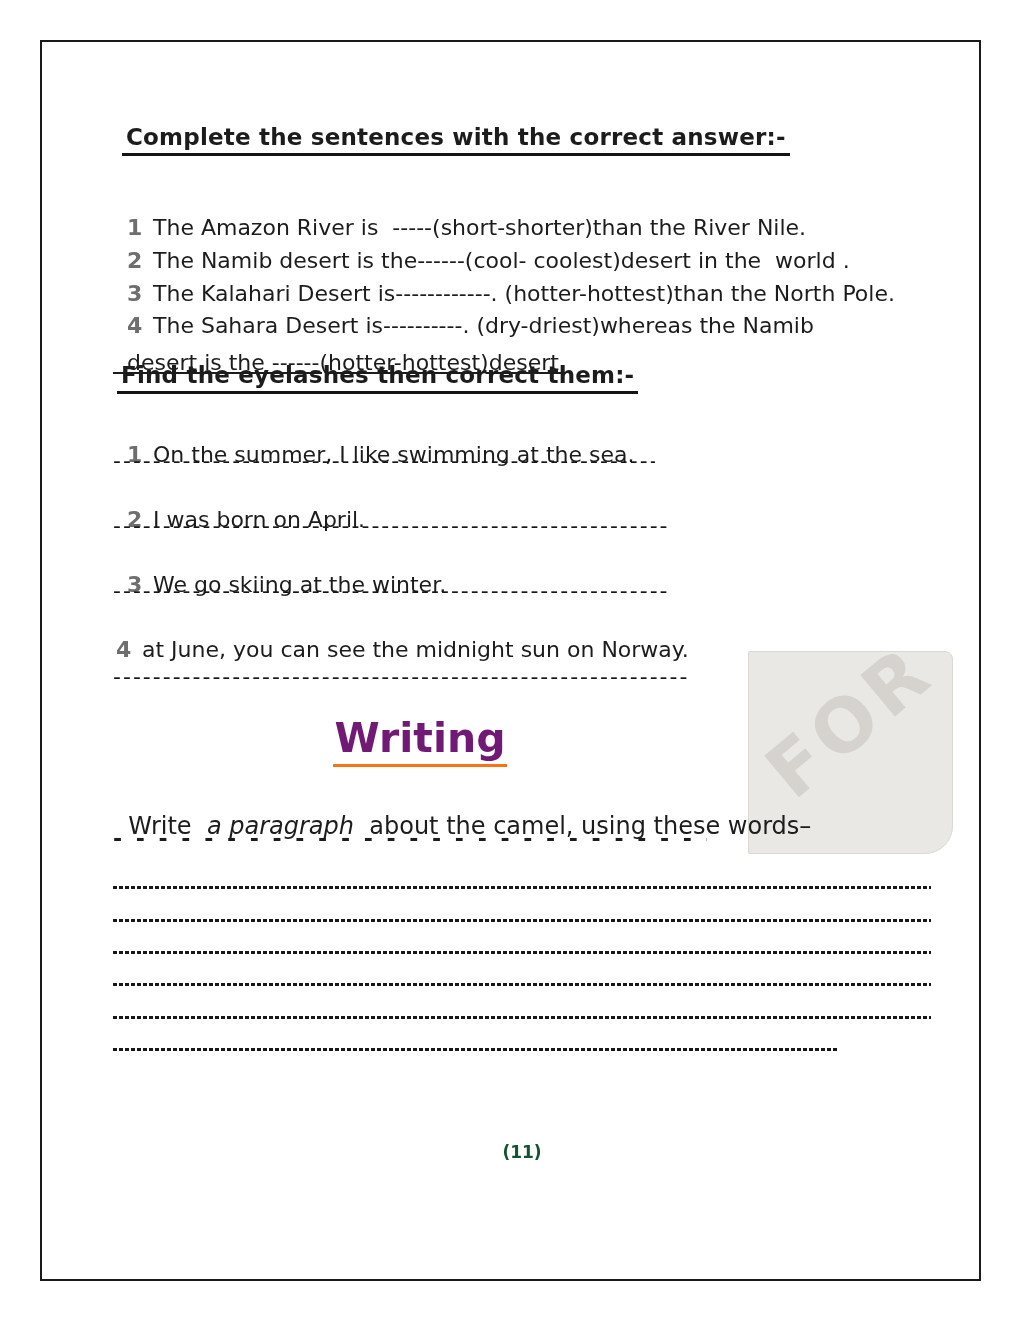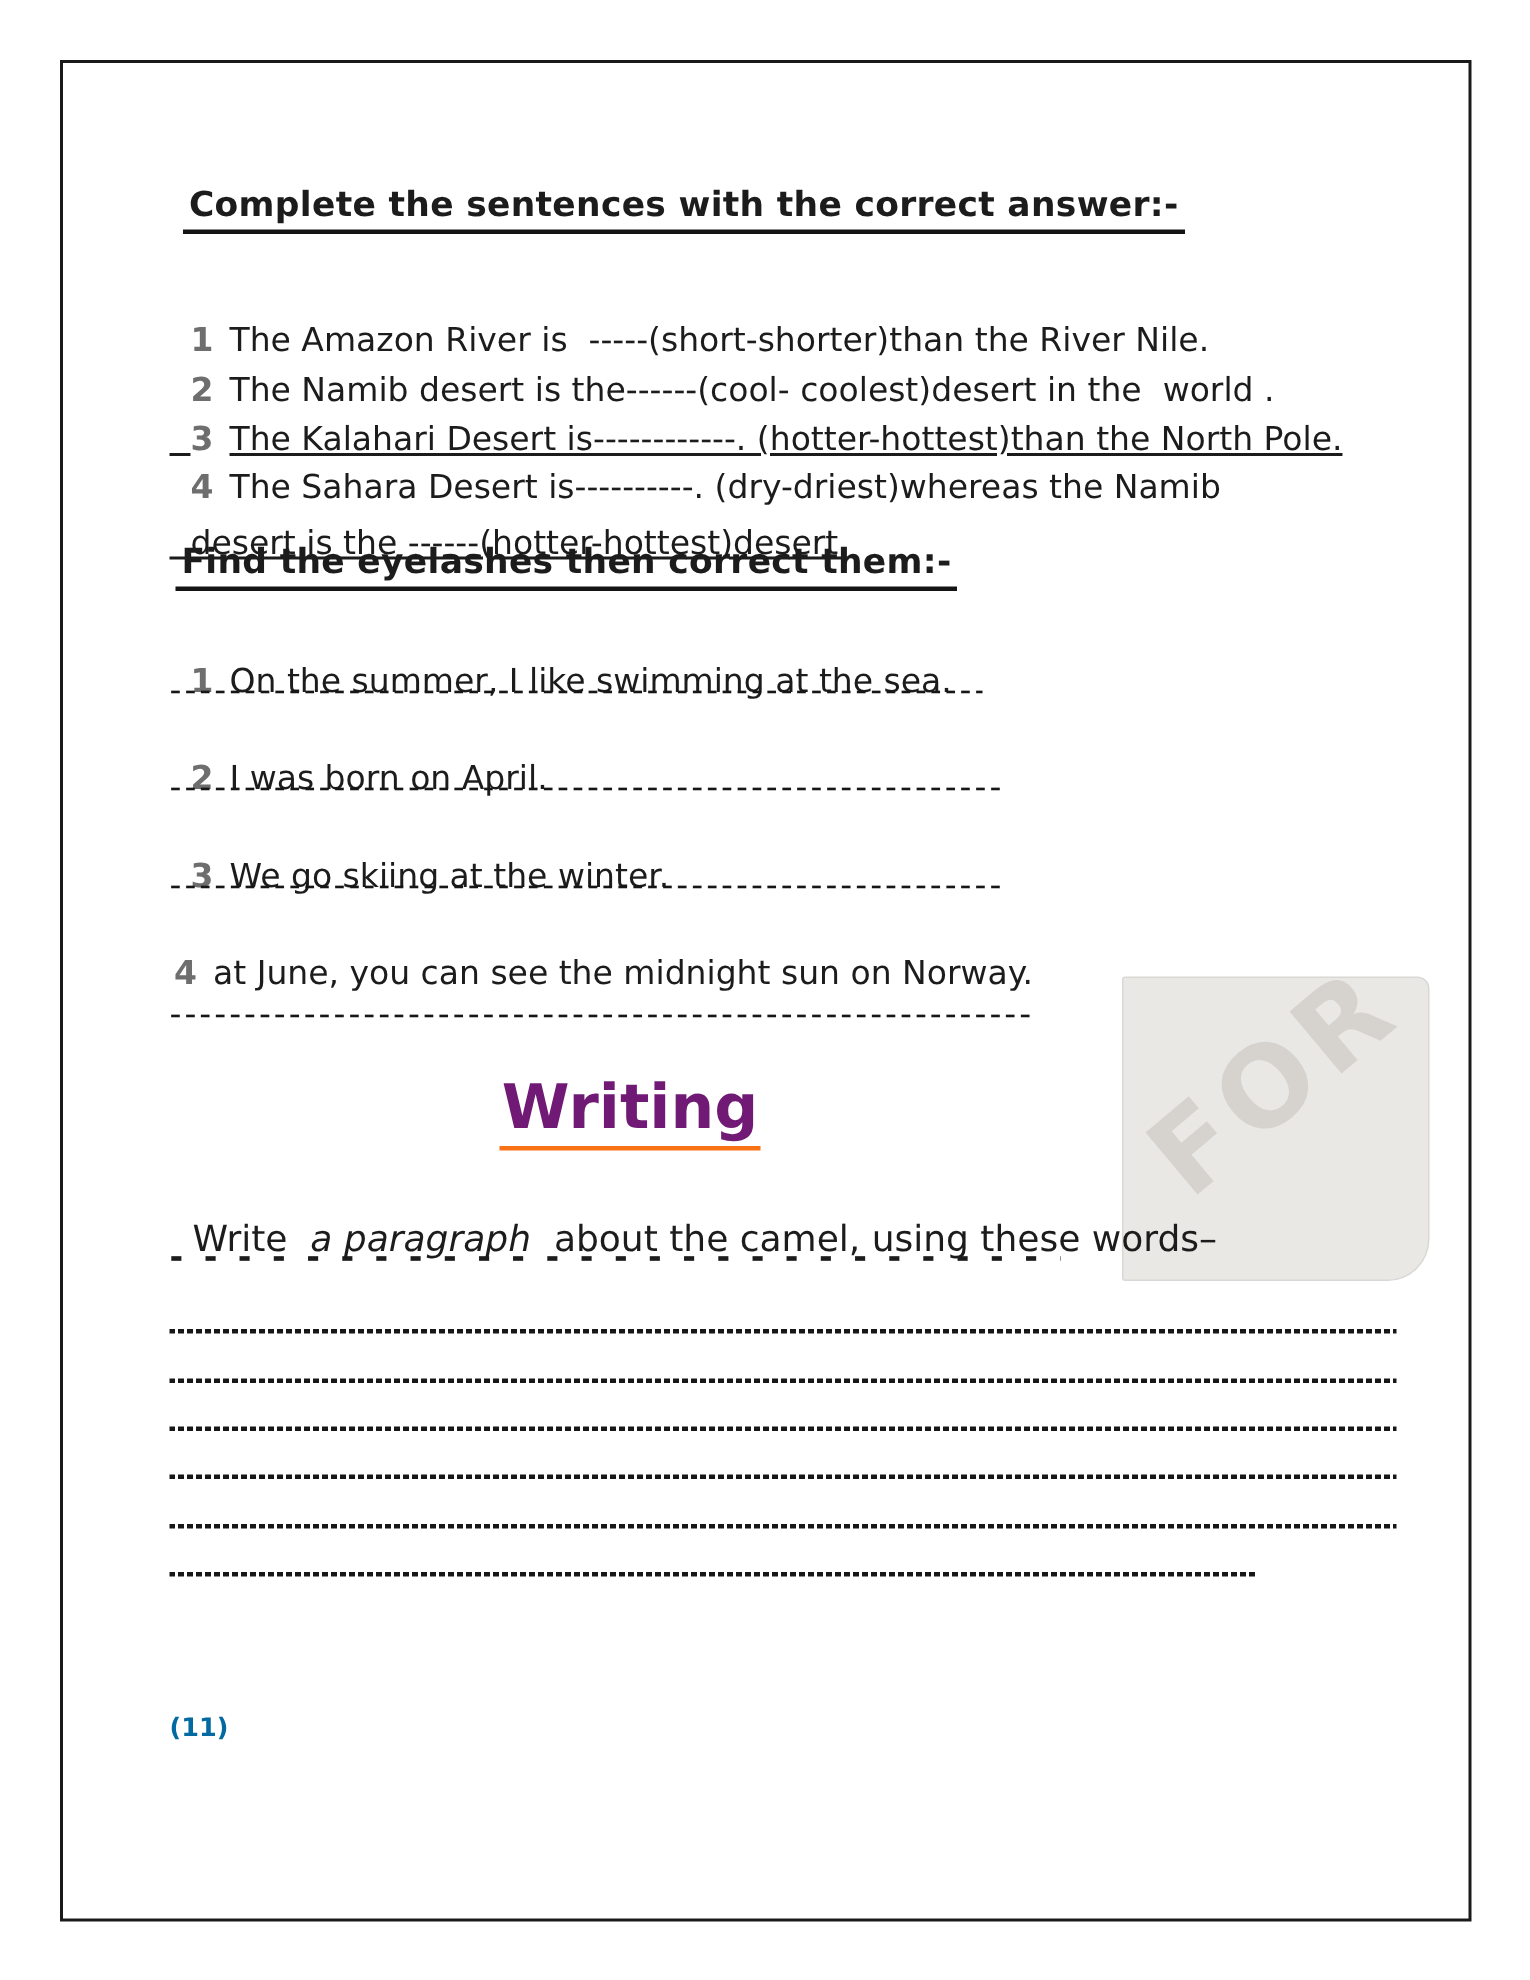--- a/index.html
+++ b/index.html
@@ -48,39 +48,39 @@
   .col-right{left:100px;}
   .watermark{
     position:absolute;left:6px;top:26px;font-size:74px;font-weight:bold;
     color:rgba(165,158,150,0.28);transform:rotate(-40deg);z-index:1;
     letter-spacing:6px;user-select:none;
   }
   .writing-line{
     height:3px;
     background:repeating-linear-gradient(90deg,#171717 0 4px,transparent 4px 6px);
   }
-  .page-number{left:113px;top:1142px;width:818px;text-align:left;
-    font-size:17px;font-weight:bold;color:#0369a1;}
+  .page-number{left:113px;top:1142px;width:818px;text-align:center;
+    font-size:17px;font-weight:bold;color:#14532d;}
 </style>
 </head>
 <body>
 
 <div class="page-border"></div>
 
 <div class="abs" style="left:122px;top:124px;">
   <span class="heading">Complete the sentences with the correct answer:-</span>
 </div>
 
 <div class="abs sent" style="left:113px;top:190px;">
   <span class="num">1</span><span class="txt">The Amazon River is  -----(short-shorter)than the River Nile.</span>
 </div>
 <div class="abs sent" style="left:113px;top:223px;">
   <span class="num">2</span><span class="txt">The Namib desert is the------(cool- coolest)desert in the  world .</span>
 </div>
-<div class="abs sent" style="left:113px;top:256px;text-decoration:underline;">
+<div class="abs sent" style="left:113px;top:256px;">
   <span class="num">3</span><span class="txt">The Kalahari Desert is------------. (hotter-hottest)than the North Pole.</span>
 </div>
 <div class="abs sent" style="left:113px;top:288px;">
   <span class="num">4</span><span class="txt">The Sahara Desert is----------. (dry-driest)whereas the Namib</span>
 </div>
 <div class="abs sent" style="left:113px;top:325px;text-decoration:underline;">
   <span class="txt">desert is the ------(hotter-hottest)desert.</span>
 </div>
 
 <div class="abs" style="left:117px;top:362px;">

